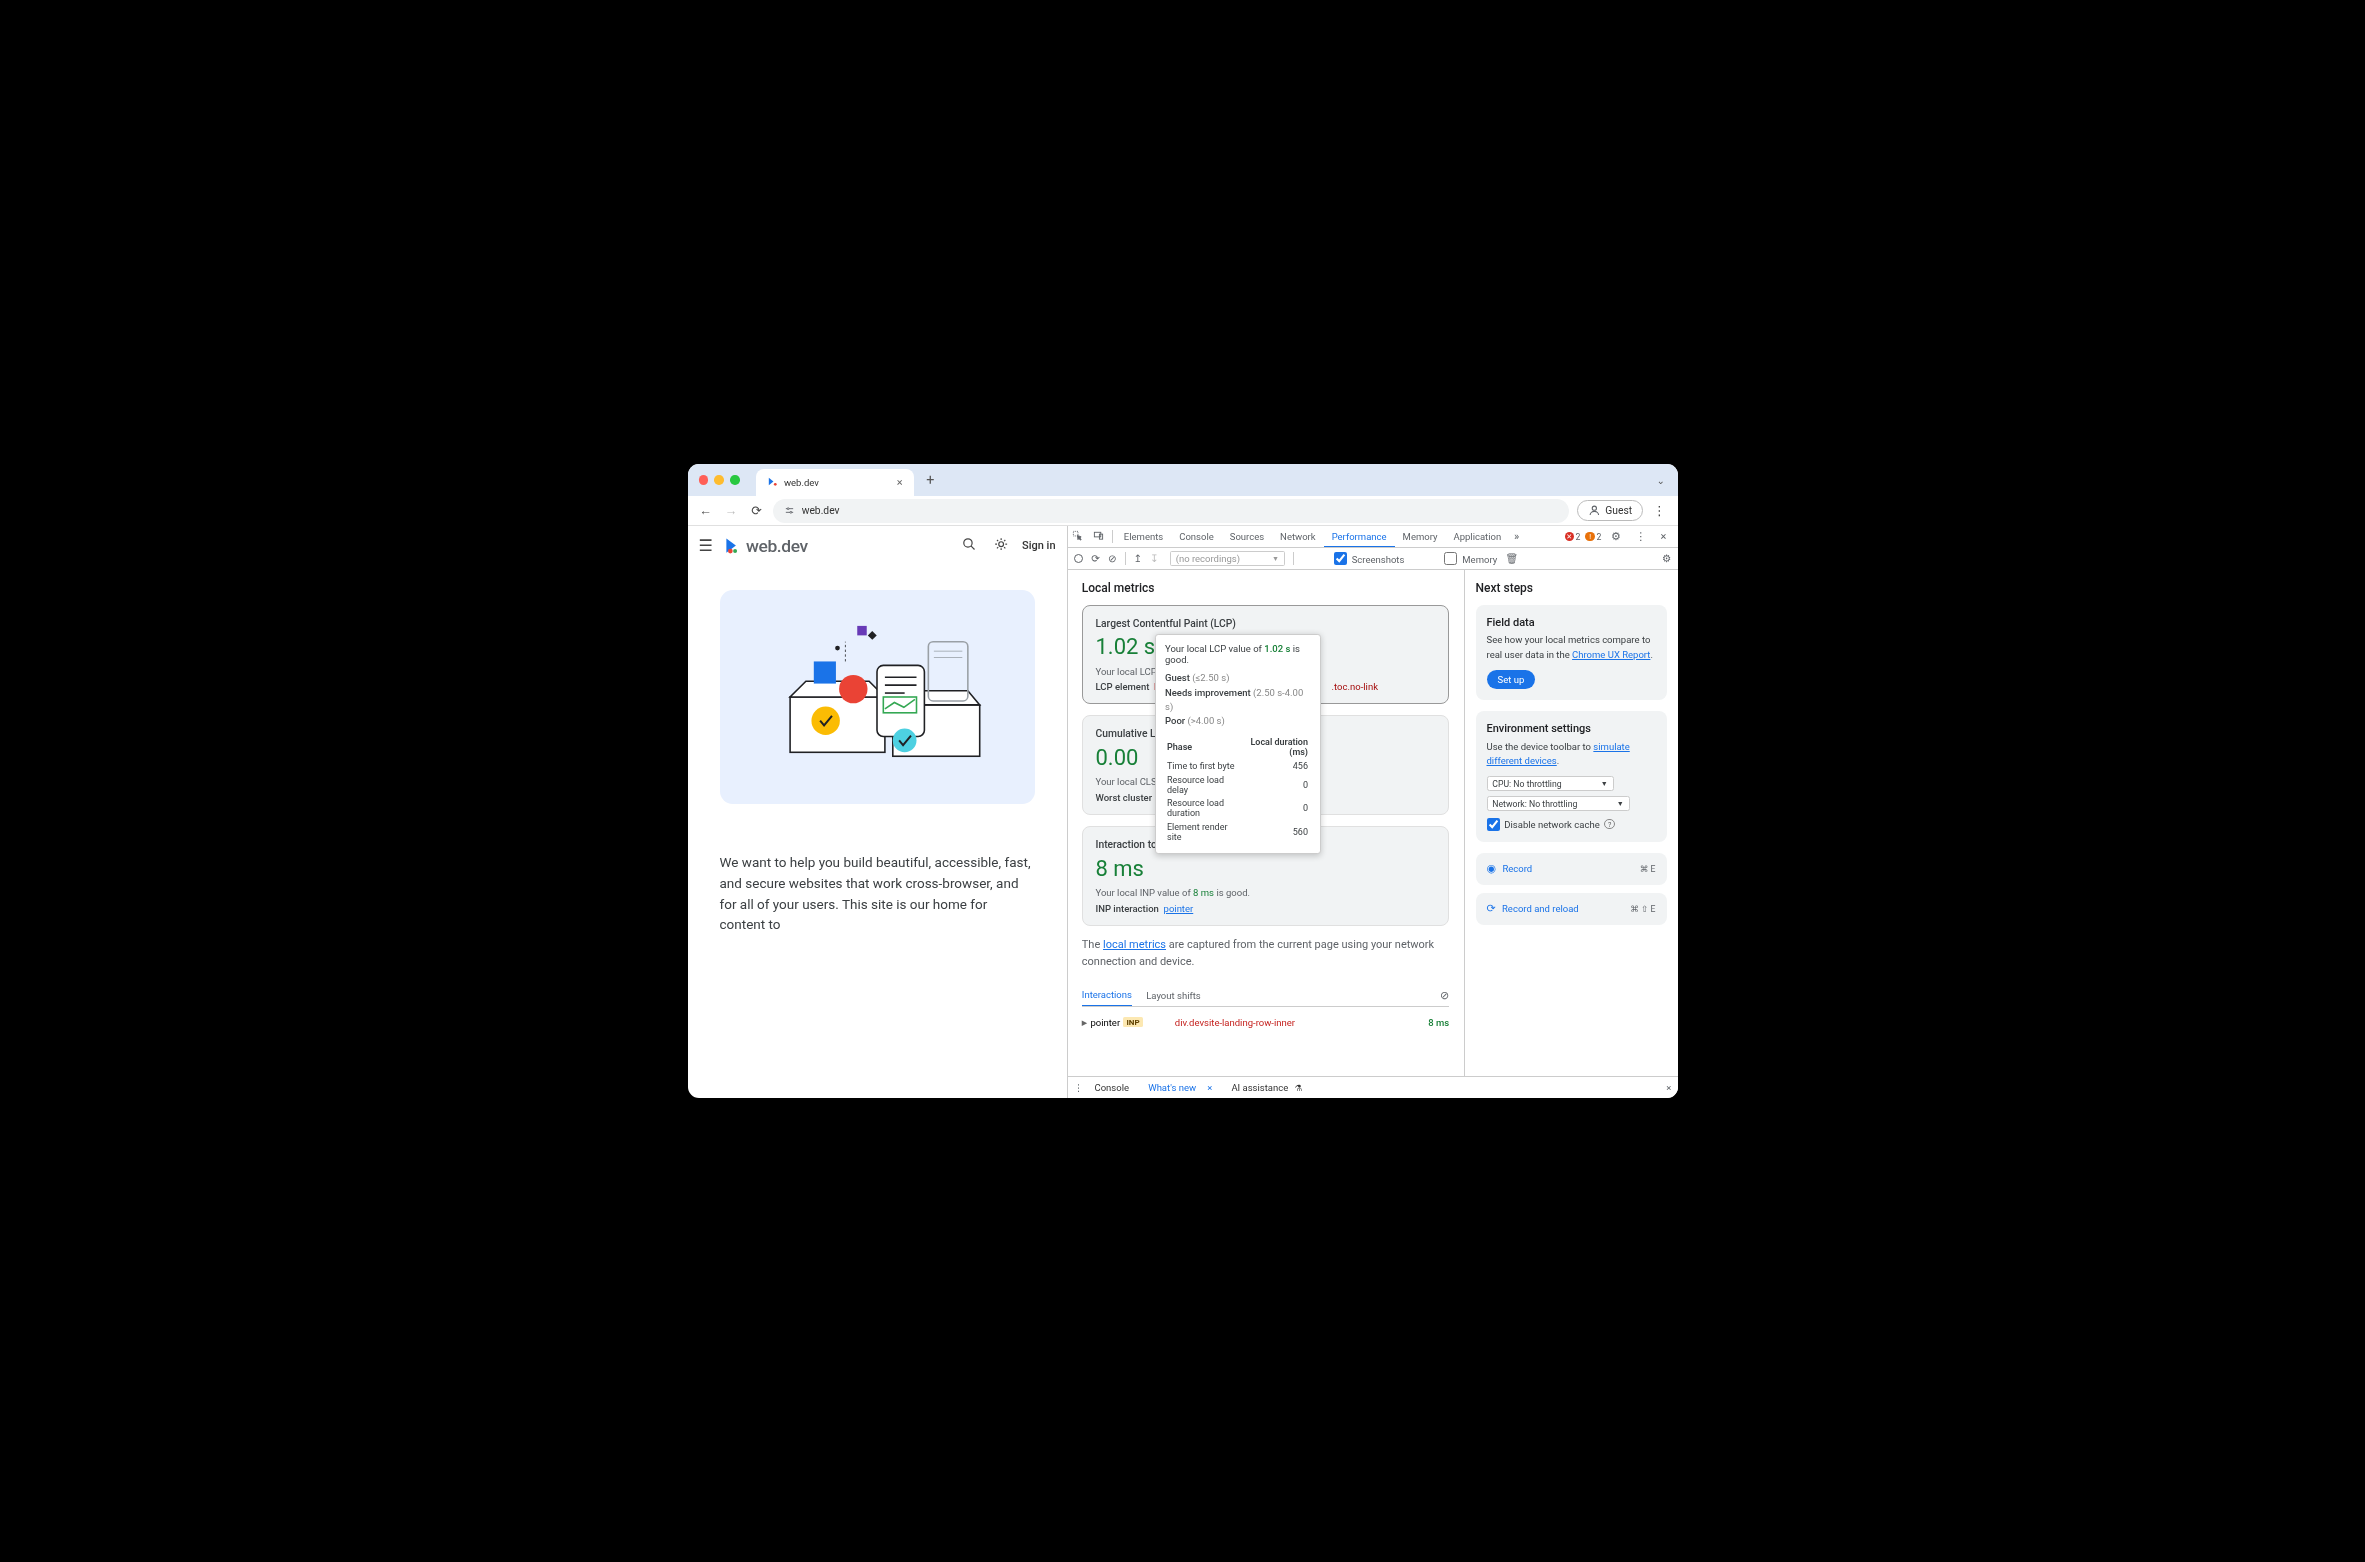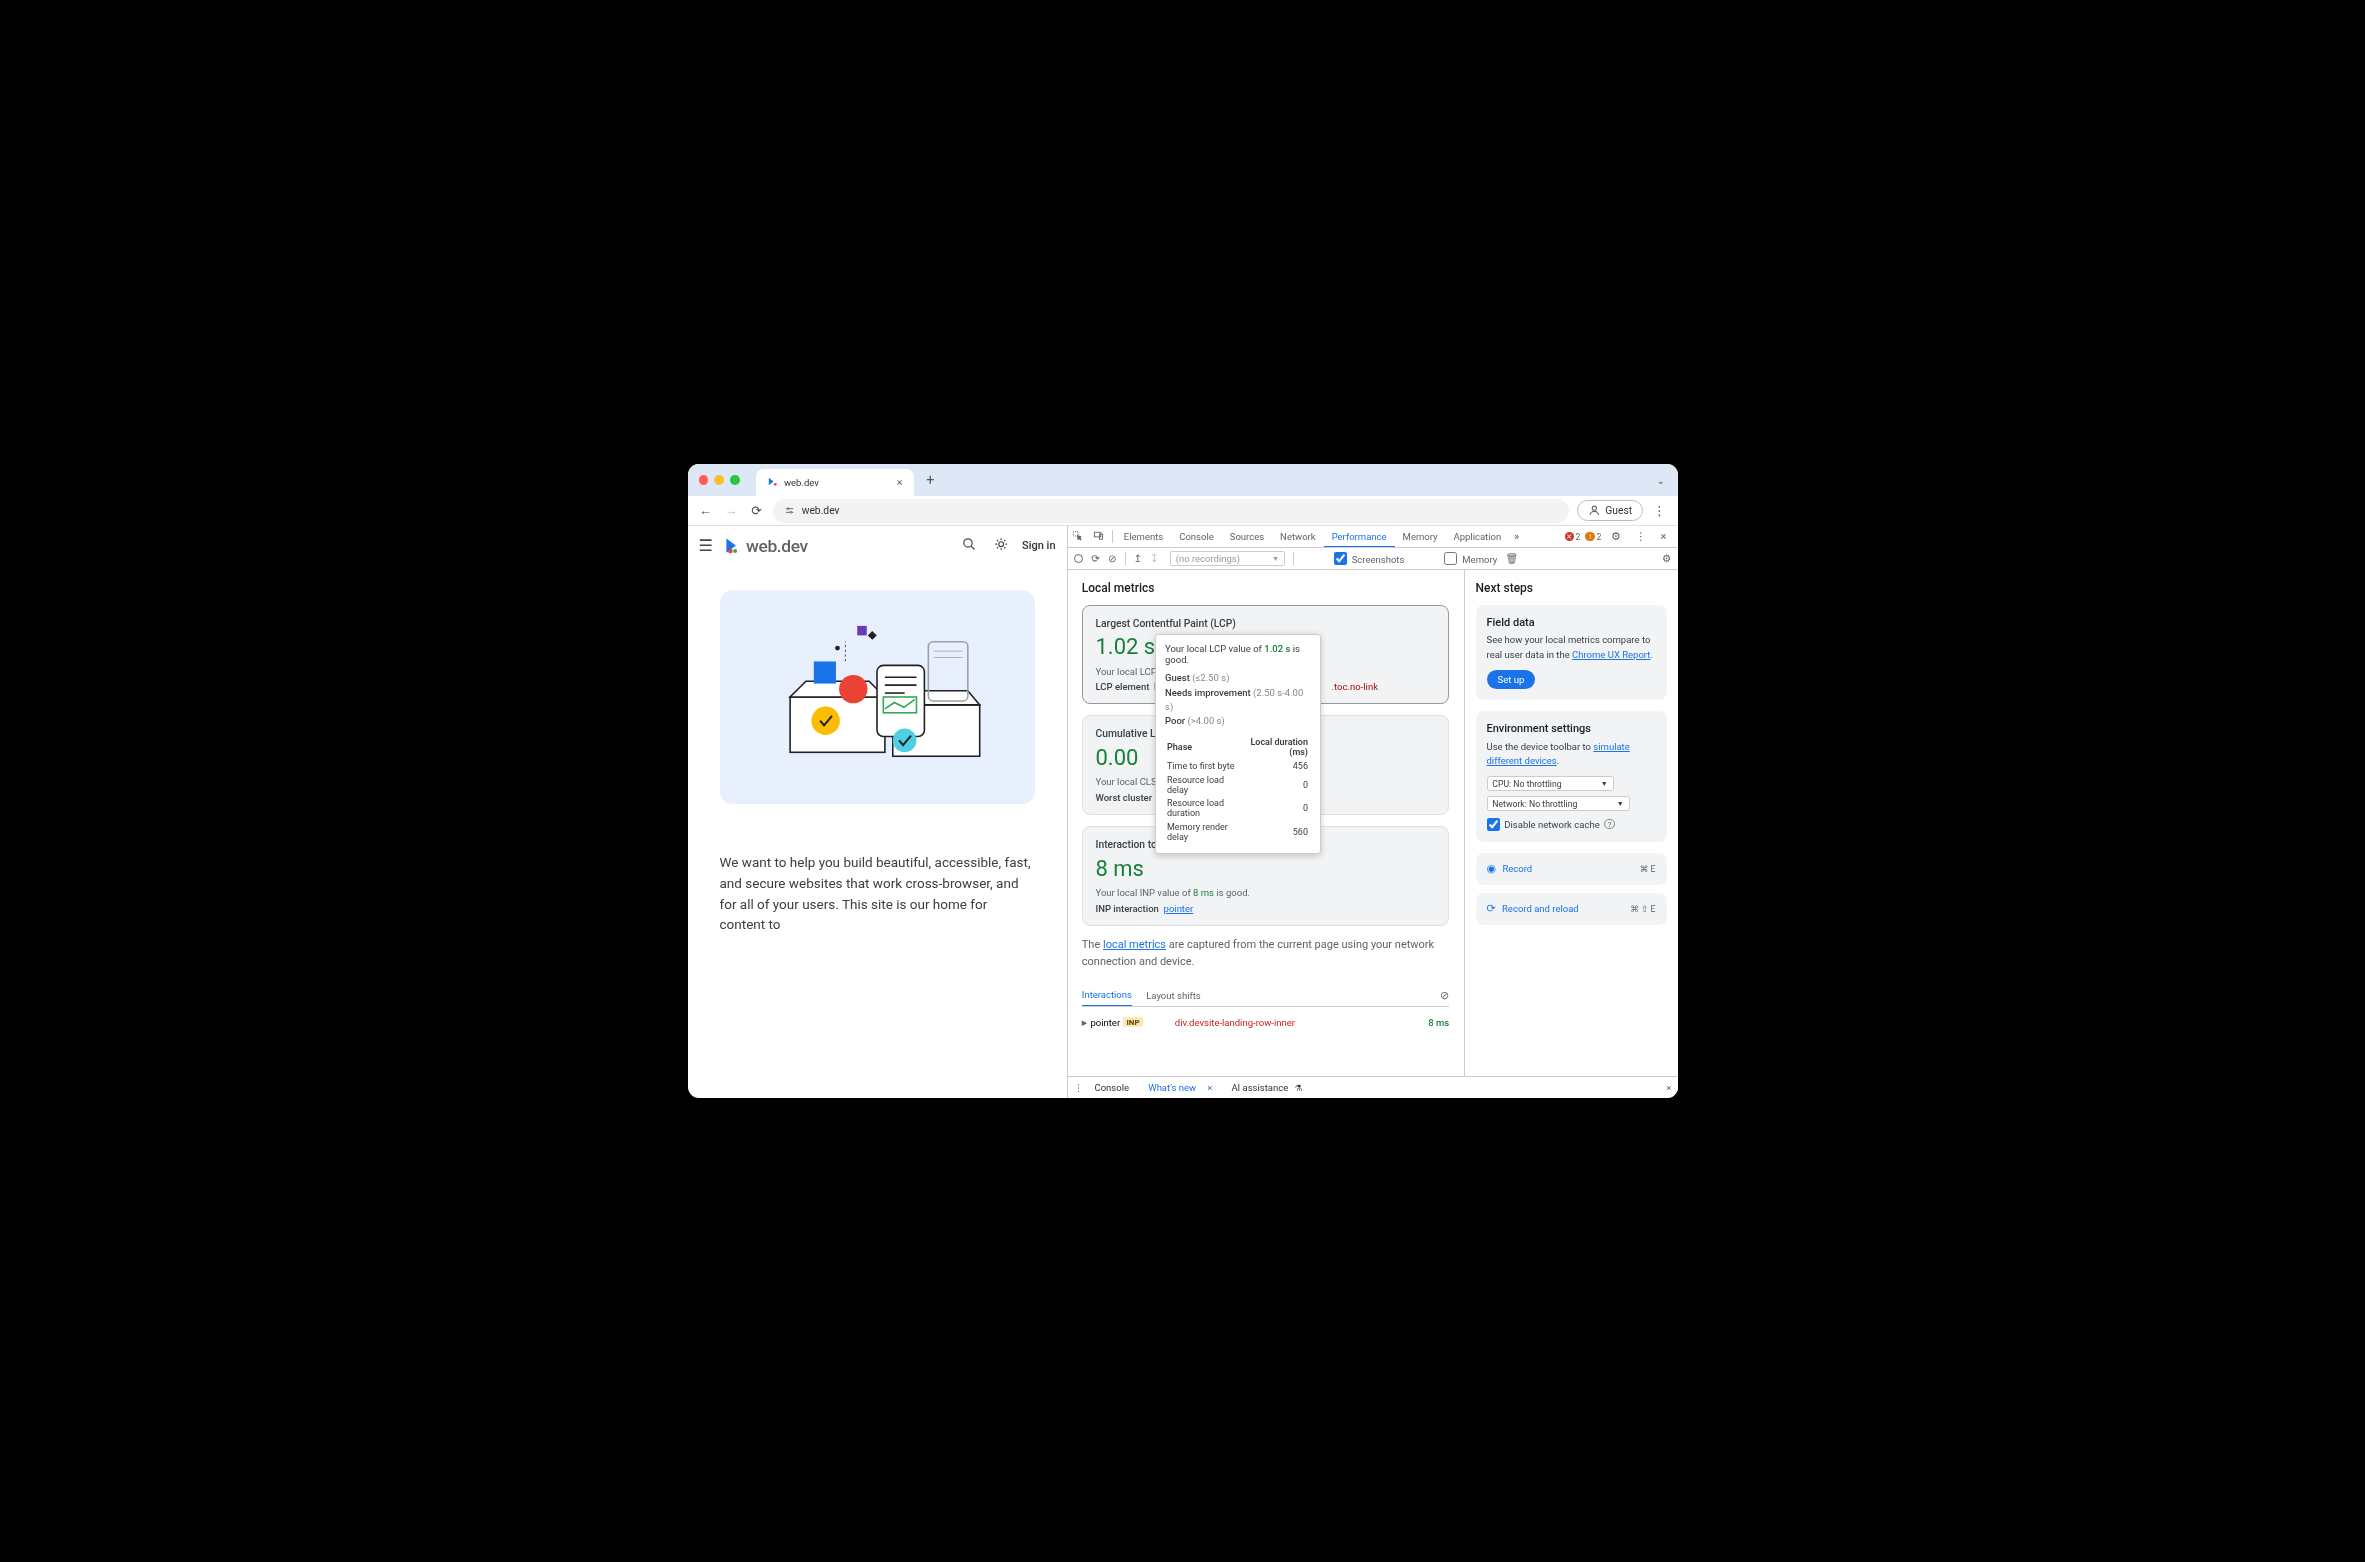--- a/index.html
+++ b/index.html
@@ -386,21 +386,21 @@
                   </tr>
               <tr>
                     <td>Resource load delay</td>
                     <td class="r">0</td>
                   </tr>
               <tr>
                     <td>Resource load duration</td>
                     <td class="r">0</td>
                   </tr>
               <tr>
-                    <td>Memory render delay</td>
+                    <td>Element render site</td>
                     <td class="r">560</td>
                   </tr>
             </tbody>
               </table>
           </div>
         </div>
 
         <div class="dt-side">
           <div class="sec-title">Next steps</div>
 

